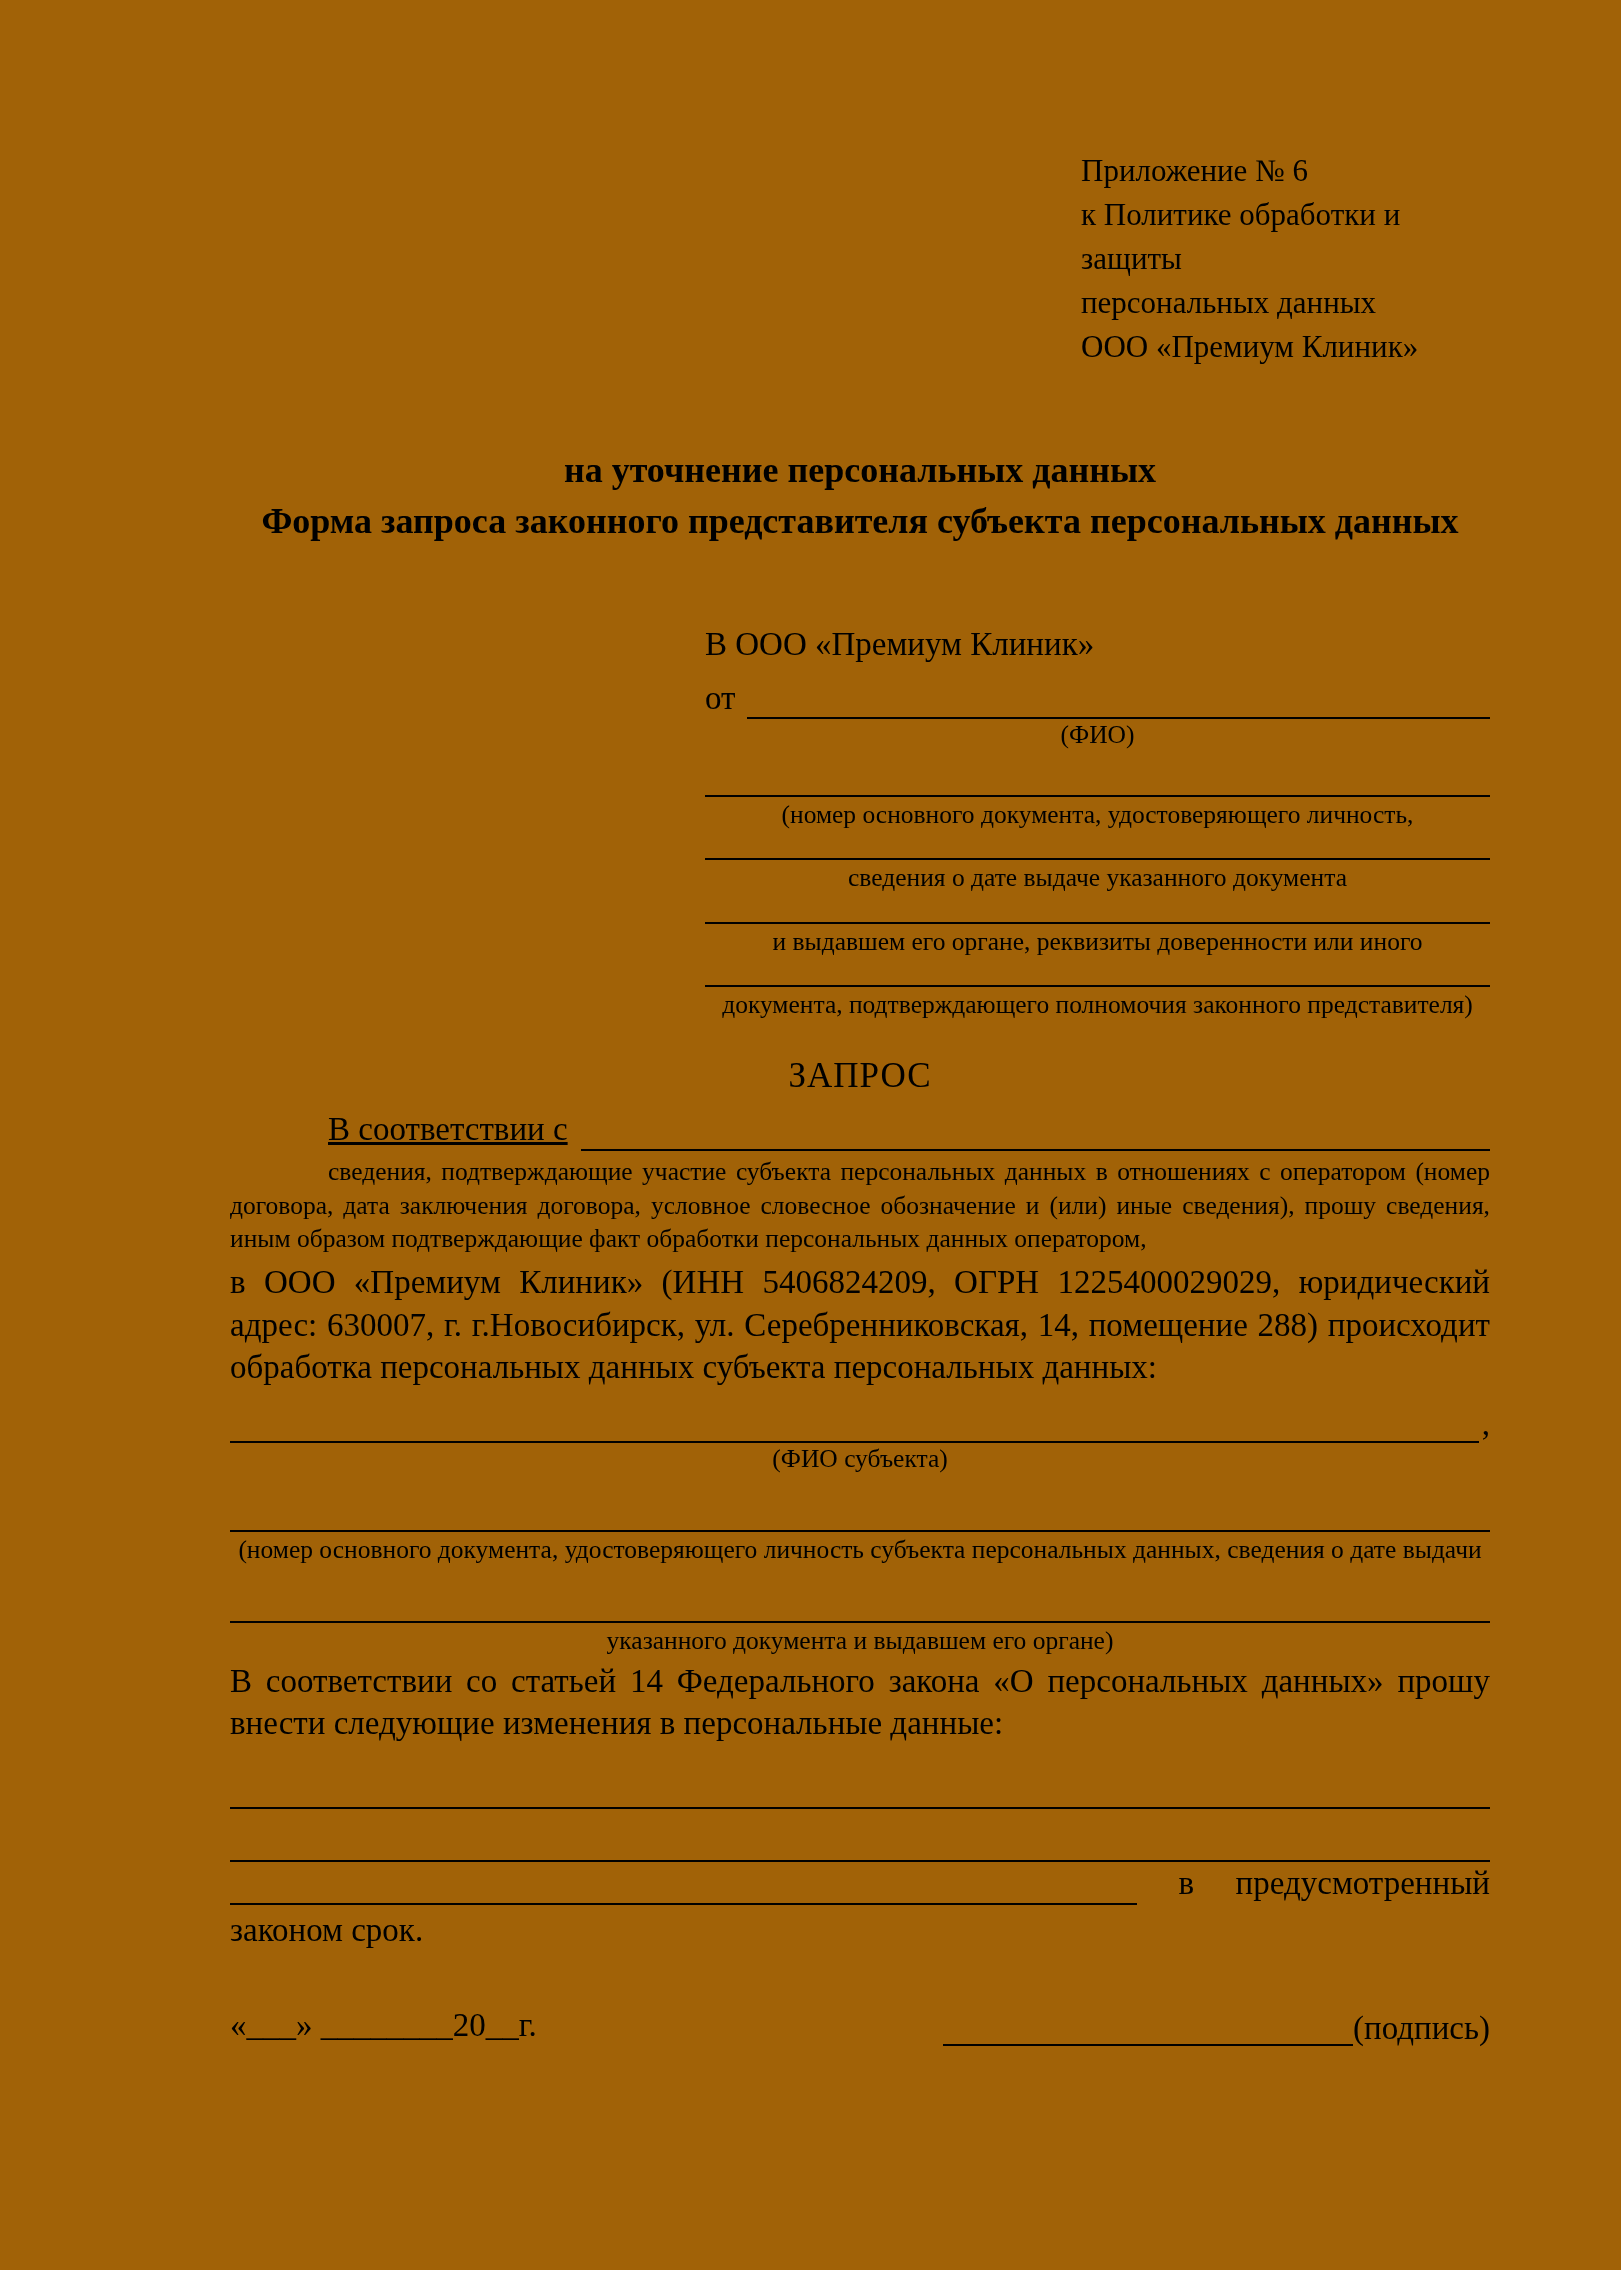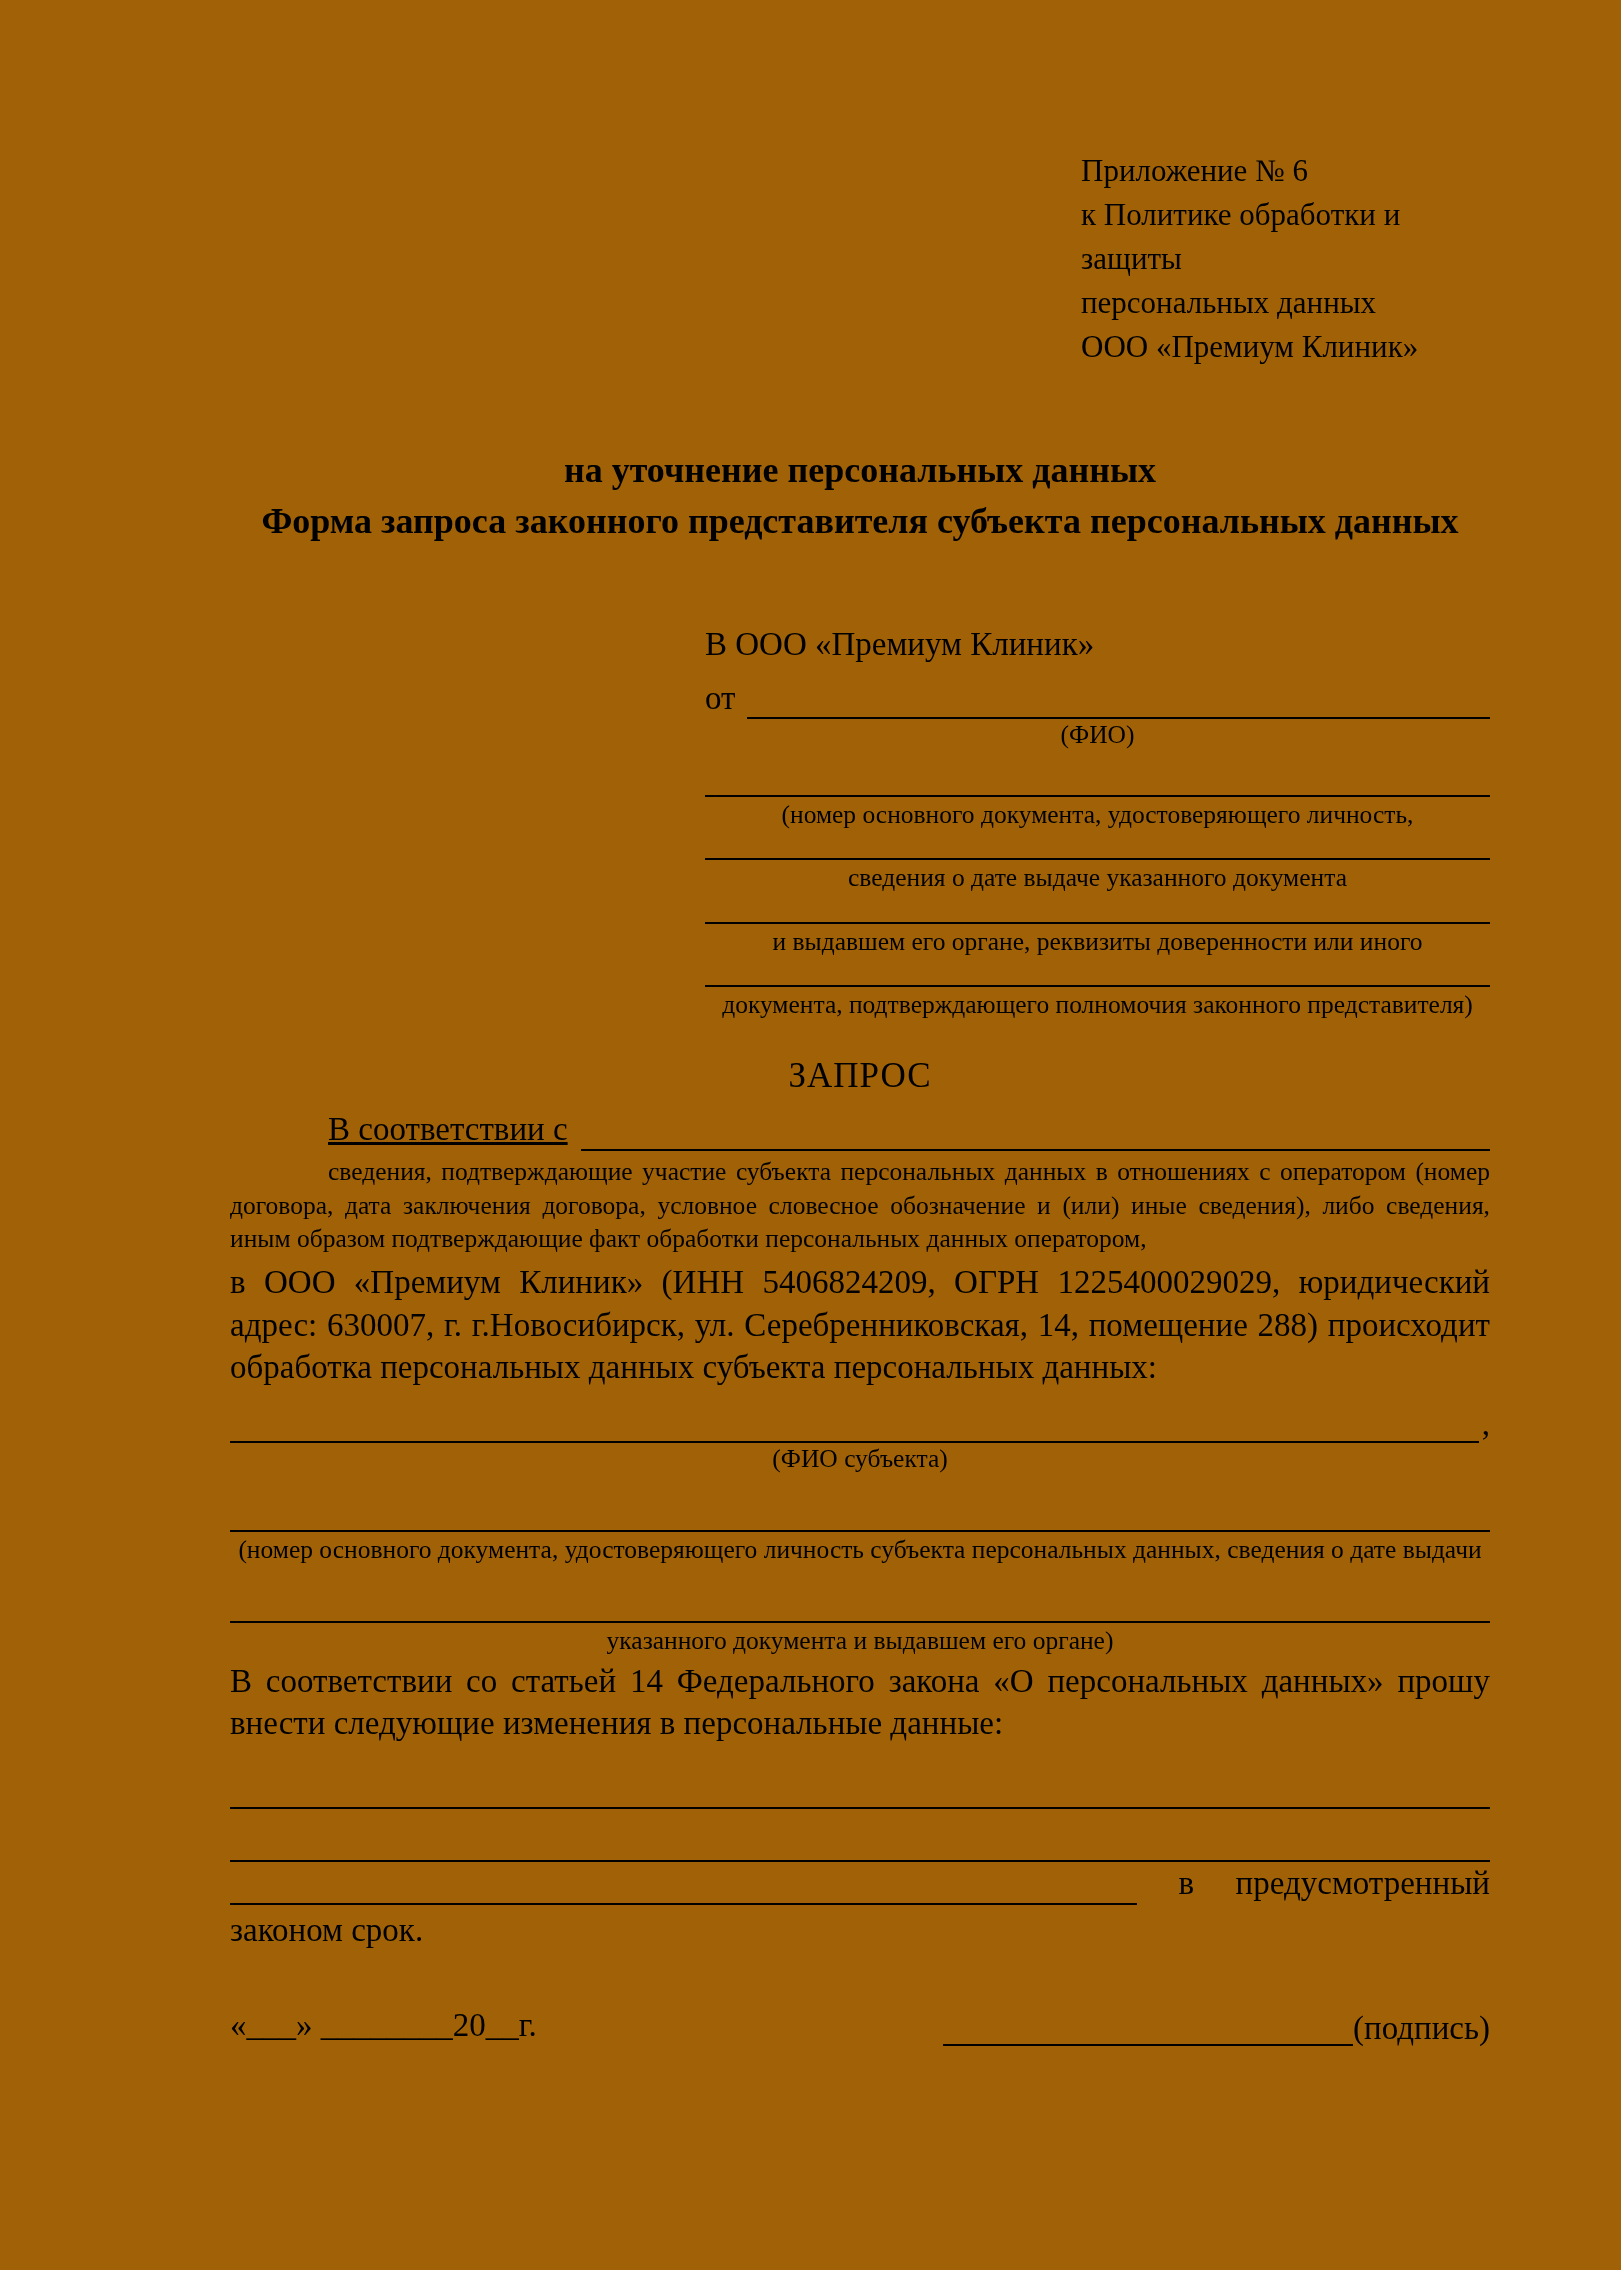--- a/index.html
+++ b/index.html
@@ -107,21 +107,21 @@
     </div>
   </div>
 
   <div class="zapros">ЗАПРОС</div>
 
   <div class="flex-row intro-row">
     <span class="intro-label">В соответствии с</span>
     <div class="fill-line"></div>
   </div>
 
-  <div class="small-par">сведения, подтверждающие участие субъекта персональных данных в отношениях с оператором (номер договора, дата заключения договора, условное словесное обозначение и (или) иные сведения), либо сведения, иным образом подтверждающие факт обработки персональных данных оператором,</div>
+  <div class="small-par">сведения, подтверждающие участие субъекта персональных данных в отношениях с оператором (номер договора, дата заключения договора, условное словесное обозначение и (или) иные сведения), прошу сведения, иным образом подтверждающие факт обработки персональных данных оператором,</div>
 
   <div class="body-par">в ООО «Премиум Клиник» (ИНН 5406824209, ОГРН 1225400029029, юридический адрес: 630007, г. г.Новосибирск, ул. Серебренниковская, 14, помещение 288) происходит обработка персональных данных субъекта персональных данных:</div>
 
   <div class="flex-row subject-row">
     <div class="fill-line"></div>
     <span class="comma">,</span>
   </div>
   <div class="caption caption-center">(ФИО субъекта)</div>
 
   <div class="doc-row">

